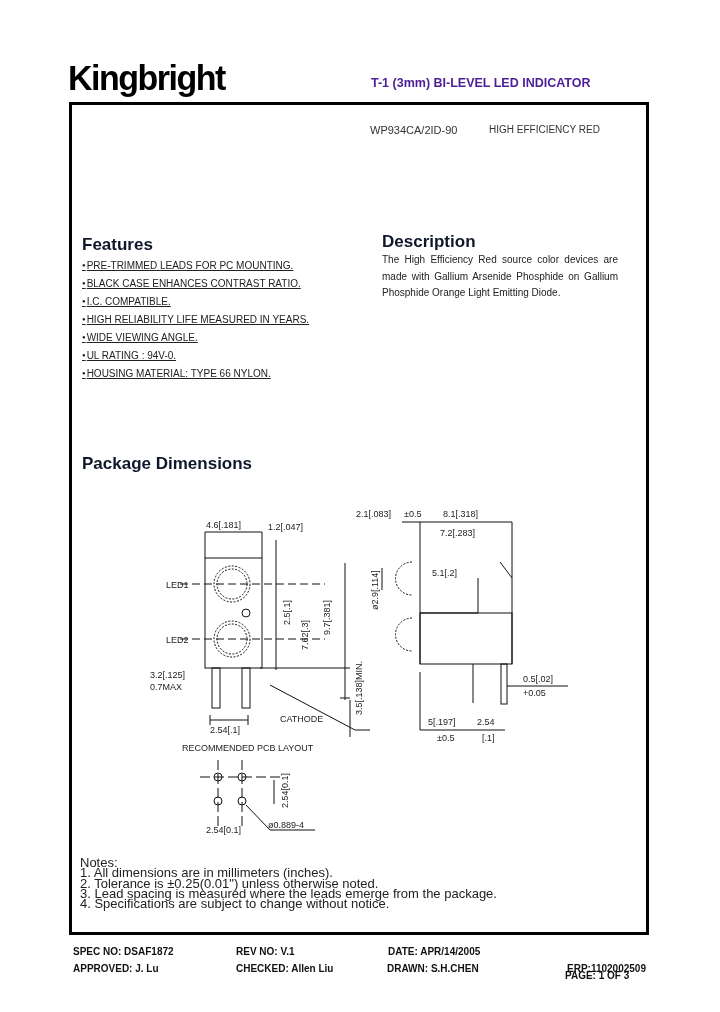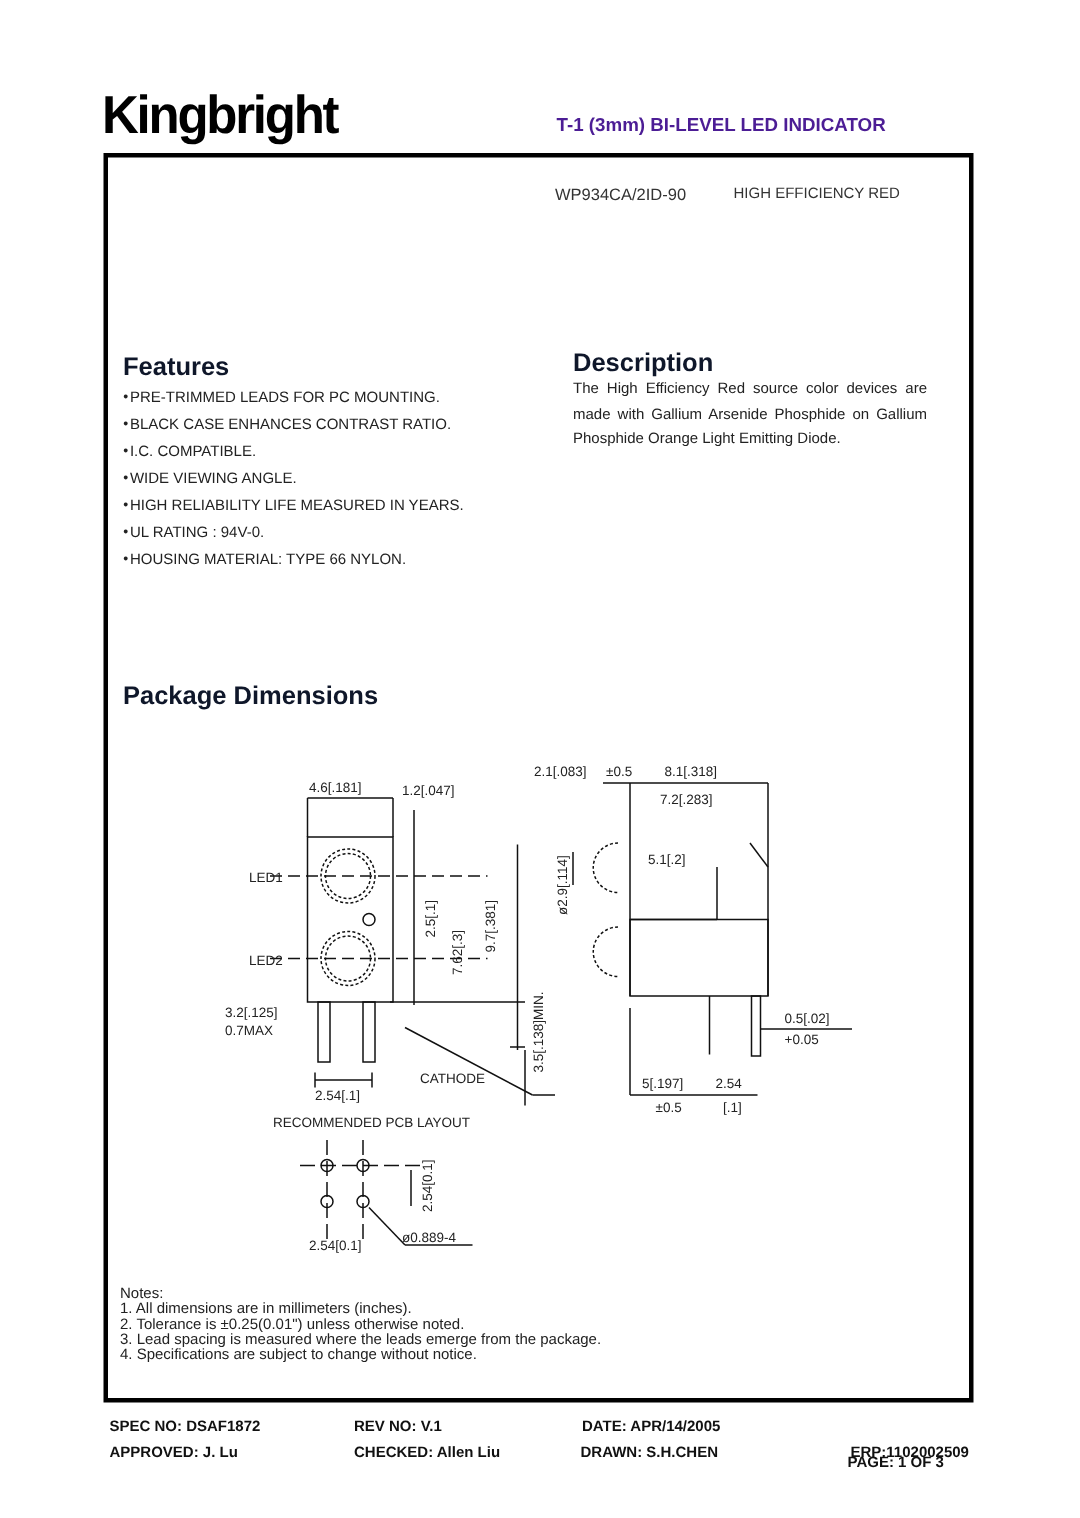--- a/index.html
+++ b/index.html
@@ -6,46 +6,46 @@
   body { width: 720px; height: 1012px; position: relative; overflow: hidden;
          font-family: "Liberation Sans", sans-serif; color: #111; }
   .abs { position: absolute; }
   .logo { left: 68px; top: 58px; font-size: 34px; font-weight: bold; letter-spacing: -1.5px;
           font-family: "Liberation Sans", sans-serif; color: #000; transform: scaleY(1.05); }
   .doc-title { left: 371px; top: 76px; font-size: 12.5px; font-weight: bold; color: #4c1d95; text-align: right; }
   .frame { left: 69px; top: 102px; width: 580px; height: 833px; border: 3px solid #000; box-sizing: border-box; }
   .partno { left: 370px; top: 124px; font-size: 11px; color: #333; }
   .partcolor { left: 489px; top: 124px; font-size: 10px; color: #333; }
   .sec-h { font-size: 17px; font-weight: bold; color: #0f172a; }
-  .feat-list { left: 82px; top: 256px; font-size: 10px; color: #222; margin: 0; padding: 0; list-style: none; }
+  .feat-list { left: 82px; top: 256px; font-size: 10px; color: #222; margin: 0; padding: 0; list-style: none; text-decoration: underline; }
   .feat-list li { height: 18px; line-height: 18px; }
   .feat-list li::before { content: "\25CF"; font-size: 6px; vertical-align: 2px; margin-right: 1px; }
   .desc { left: 382px; top: 252px; width: 236px; font-size: 10px; line-height: 16.5px; color: #222; text-align: justify; }
-  .notes { left: 80px; top: 858px; font-size: 10px; line-height: 10.3px; color: #222; }
+  .notes { left: 80px; top: 858px; font-size: 13px; line-height: 10.3px; color: #222; }
   .footer { font-size: 10px; font-weight: bold; color: #111; }
   svg text { font-family: "Liberation Sans", sans-serif; fill: #222; }
 </style>
 </head>
 <body>
 
 <div class="abs logo">Kingbright</div>
 <div class="abs doc-title">T-1 (3mm)  BI-LEVEL LED INDICATOR</div>
 
 <div class="abs frame"></div>
 
 <div class="abs partno">WP934CA/2ID-90</div>
 <div class="abs partcolor">HIGH EFFICIENCY RED</div>
 
 <div class="abs sec-h" style="left:82px;top:235px;">Features</div>
 <ul class="abs feat-list">
   <li>PRE-TRIMMED LEADS FOR PC MOUNTING.</li>
   <li>BLACK CASE ENHANCES CONTRAST RATIO.</li>
   <li>I.C. COMPATIBLE.</li>
+  <li>HIGH RELIABILITY LIFE MEASURED IN YEARS.</li>
   <li>WIDE VIEWING ANGLE.</li>
-  <li>HIGH RELIABILITY LIFE MEASURED IN YEARS.</li>
   <li>UL RATING : 94V-0.</li>
   <li>HOUSING MATERIAL: TYPE 66 NYLON.</li>
 </ul>
 
 <div class="abs sec-h" style="left:382px;top:232px;">Description</div>
 <div class="abs desc">The High Efficiency Red source color devices are made with Gallium Arsenide Phosphide on Gallium Phosphide Orange Light Emitting Diode.</div>
 
 <div class="abs sec-h" style="left:82px;top:454px;">Package Dimensions</div>
 
 <svg class="abs" style="left:150px;top:500px;" width="220" height="240">

